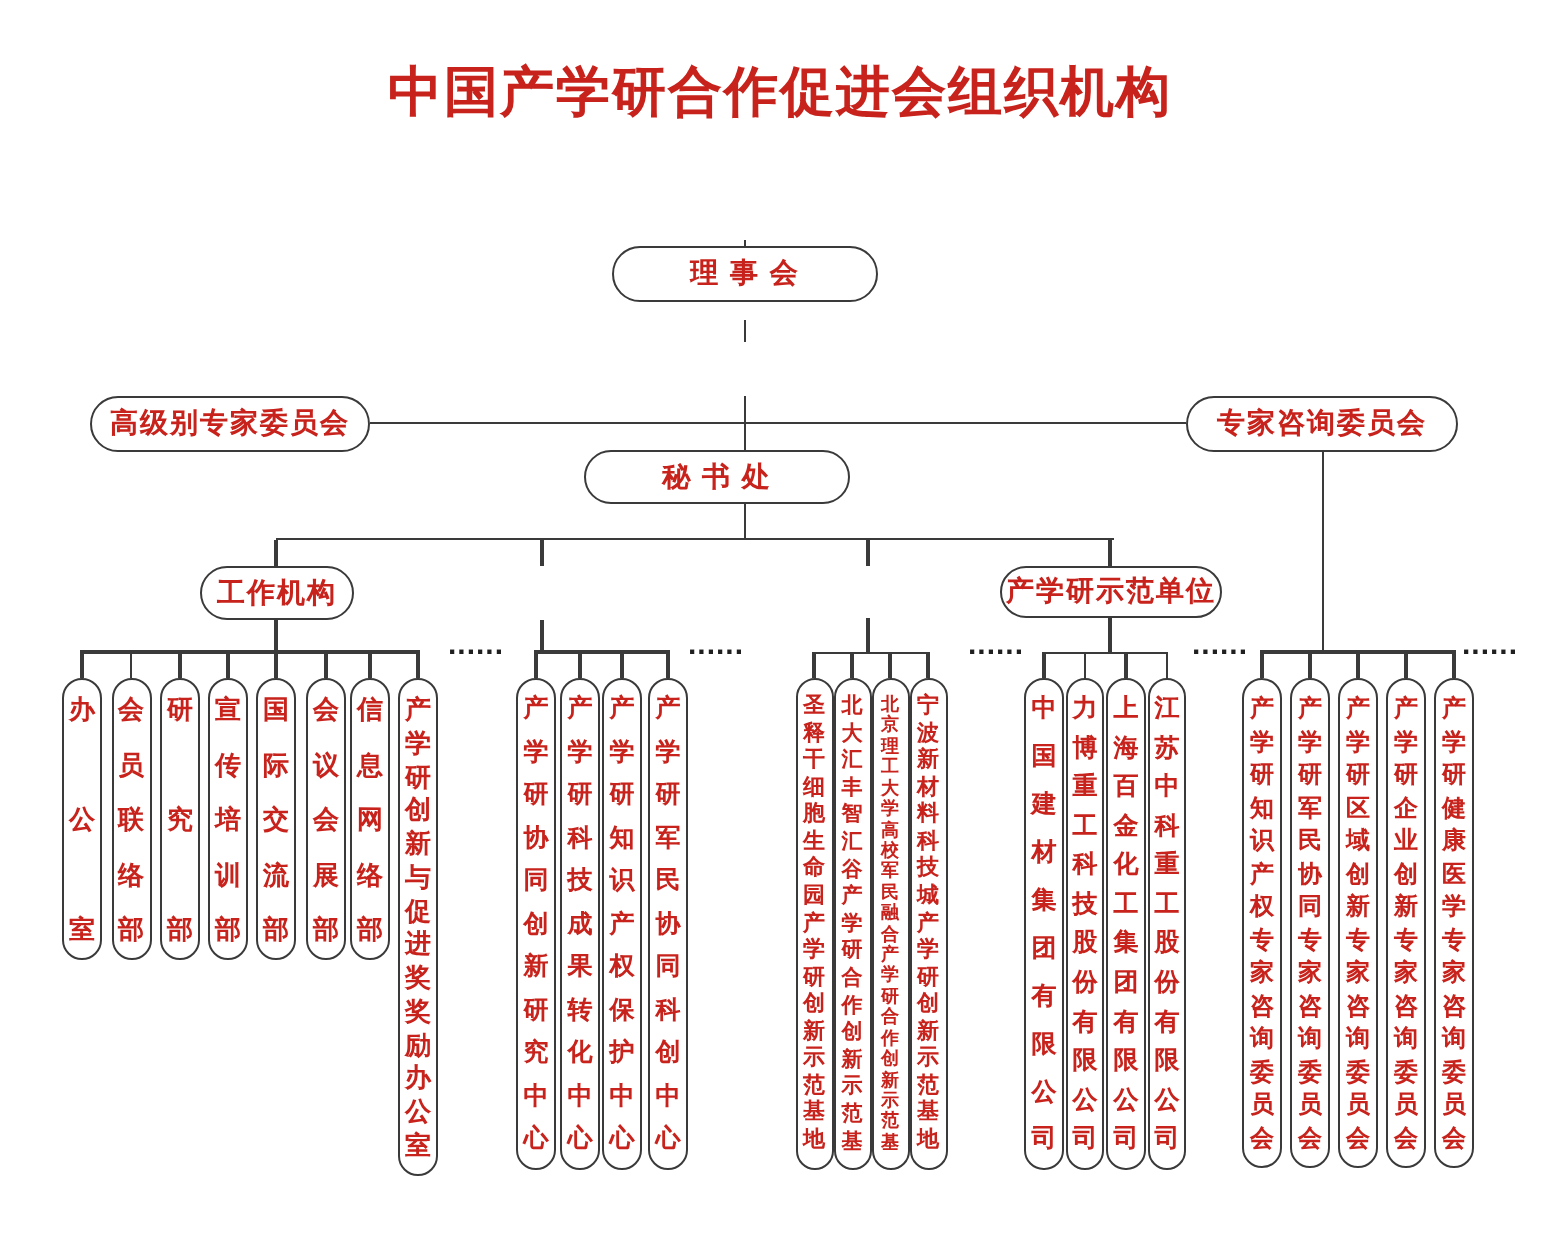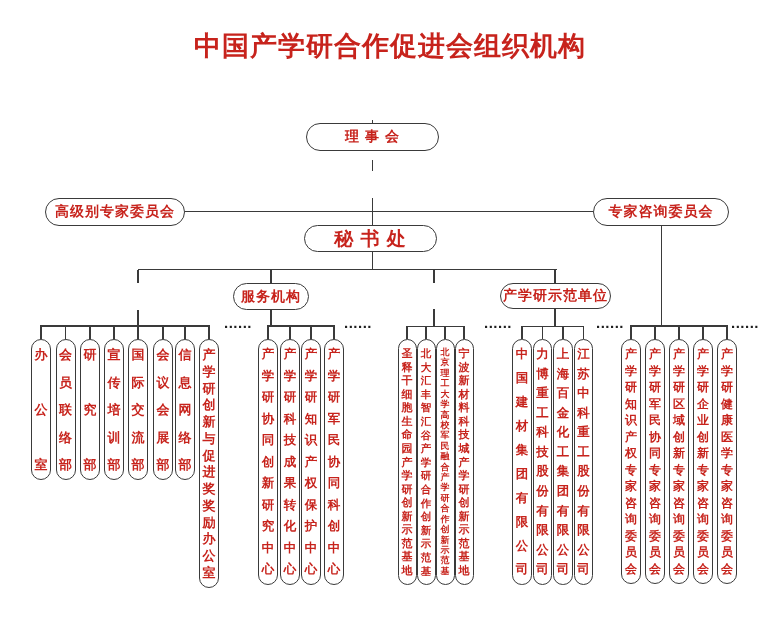--- a/index.html
+++ b/index.html
@@ -29,32 +29,32 @@
     position:absolute; color:#1f1f1f; font-weight:bold; font-size:15px;
     line-height:10px; letter-spacing:0.5px; z-index:2;
   }
 </style>
 </head>
 <body>
 
 <div id="canvas">
   <div class="title">中国产学研合作促进会组织机构</div>
     <div class="hbox" style="left: 306px; top: 123px; width: 133px; height: 28px; font-size: 14px; border-radius: 14px;">理 事 会</div>
-    <div class="hbox" style="left: 304px; top: 225px; width: 133px; height: 27px; font-size: 19px; border-radius: 13.5px;">秘 书 处</div>
+    <div class="hbox" style="left: 292px; top: 225px; width: 133px; height: 27px; font-size: 14px; border-radius: 13.5px;">秘 书 处</div>
     <div class="line" style="left: 371.75px; top: 120px; width: 1.5px; height: 12px;"></div>
     <div class="line" style="left: 371.75px; top: 160px; width: 1.5px; height: 11px;"></div>
     <div class="line" style="left: 371.75px; top: 198px; width: 1.5px; height: 27px;"></div>
     <div class="line" style="left: 371.75px; top: 252px; width: 1.5px; height: 18px;"></div>
     <div class="hbox" style="left: 45px; top: 198px; width: 140px; height: 28px; font-size: 14px; border-radius: 14px;">高级别专家委员会</div>
     <div class="hbox" style="left: 593px; top: 198px; width: 136px; height: 28px; font-size: 14px; border-radius: 14px;">专家咨询委员会</div>
     <div class="line" style="left: 185px; top: 210.75px; width: 408px; height: 1.5px;"></div>
     <div class="line" style="left: 138px; top: 268.75px; width: 418.5px; height: 1.5px;"></div>
+    <div class="hbox" style="left: 100px; top: 283px; width: 77px; height: 27px; font-size: 14px; border-radius: 13.5px;">工作机构</div>
     <div class="line" style="left: 137.25px; top: 269.5px; width: 1.5px; height: 13.5px;"></div>
     <div class="line" style="left: 137.25px; top: 310px; width: 1.5px; height: 16px;"></div>
-    <div class="hbox" style="left: 233px; top: 283px; width: 76px; height: 27px; font-size: 14px; border-radius: 13.5px;">服务机构</div>
     <div class="line" style="left: 270.25px; top: 269.5px; width: 1.5px; height: 13.5px;"></div>
     <div class="line" style="left: 270.25px; top: 310px; width: 1.5px; height: 16px;"></div>
     <div class="line" style="left: 433.25px; top: 269.5px; width: 1.5px; height: 13.5px;"></div>
     <div class="line" style="left: 433.25px; top: 309px; width: 1.5px; height: 17.5px;"></div>
     <div class="hbox" style="left: 500px; top: 283px; width: 111px; height: 26px; font-size: 14px; border-radius: 13px;">产学研示范单位</div>
     <div class="line" style="left: 554.25px; top: 269.5px; width: 1.5px; height: 13.5px;"></div>
     <div class="line" style="left: 554.25px; top: 309px; width: 1.5px; height: 17.5px;"></div>
     <div class="line" style="left: 660.75px; top: 226px; width: 1.5px; height: 100px;"></div>
     <div class="line" style="left: 40.25px; top: 325.25px; width: 169.5px; height: 1.5px;"></div>
     <div class="line" style="left: 40.25px; top: 326px; width: 1.5px; height: 13px;"></div>

